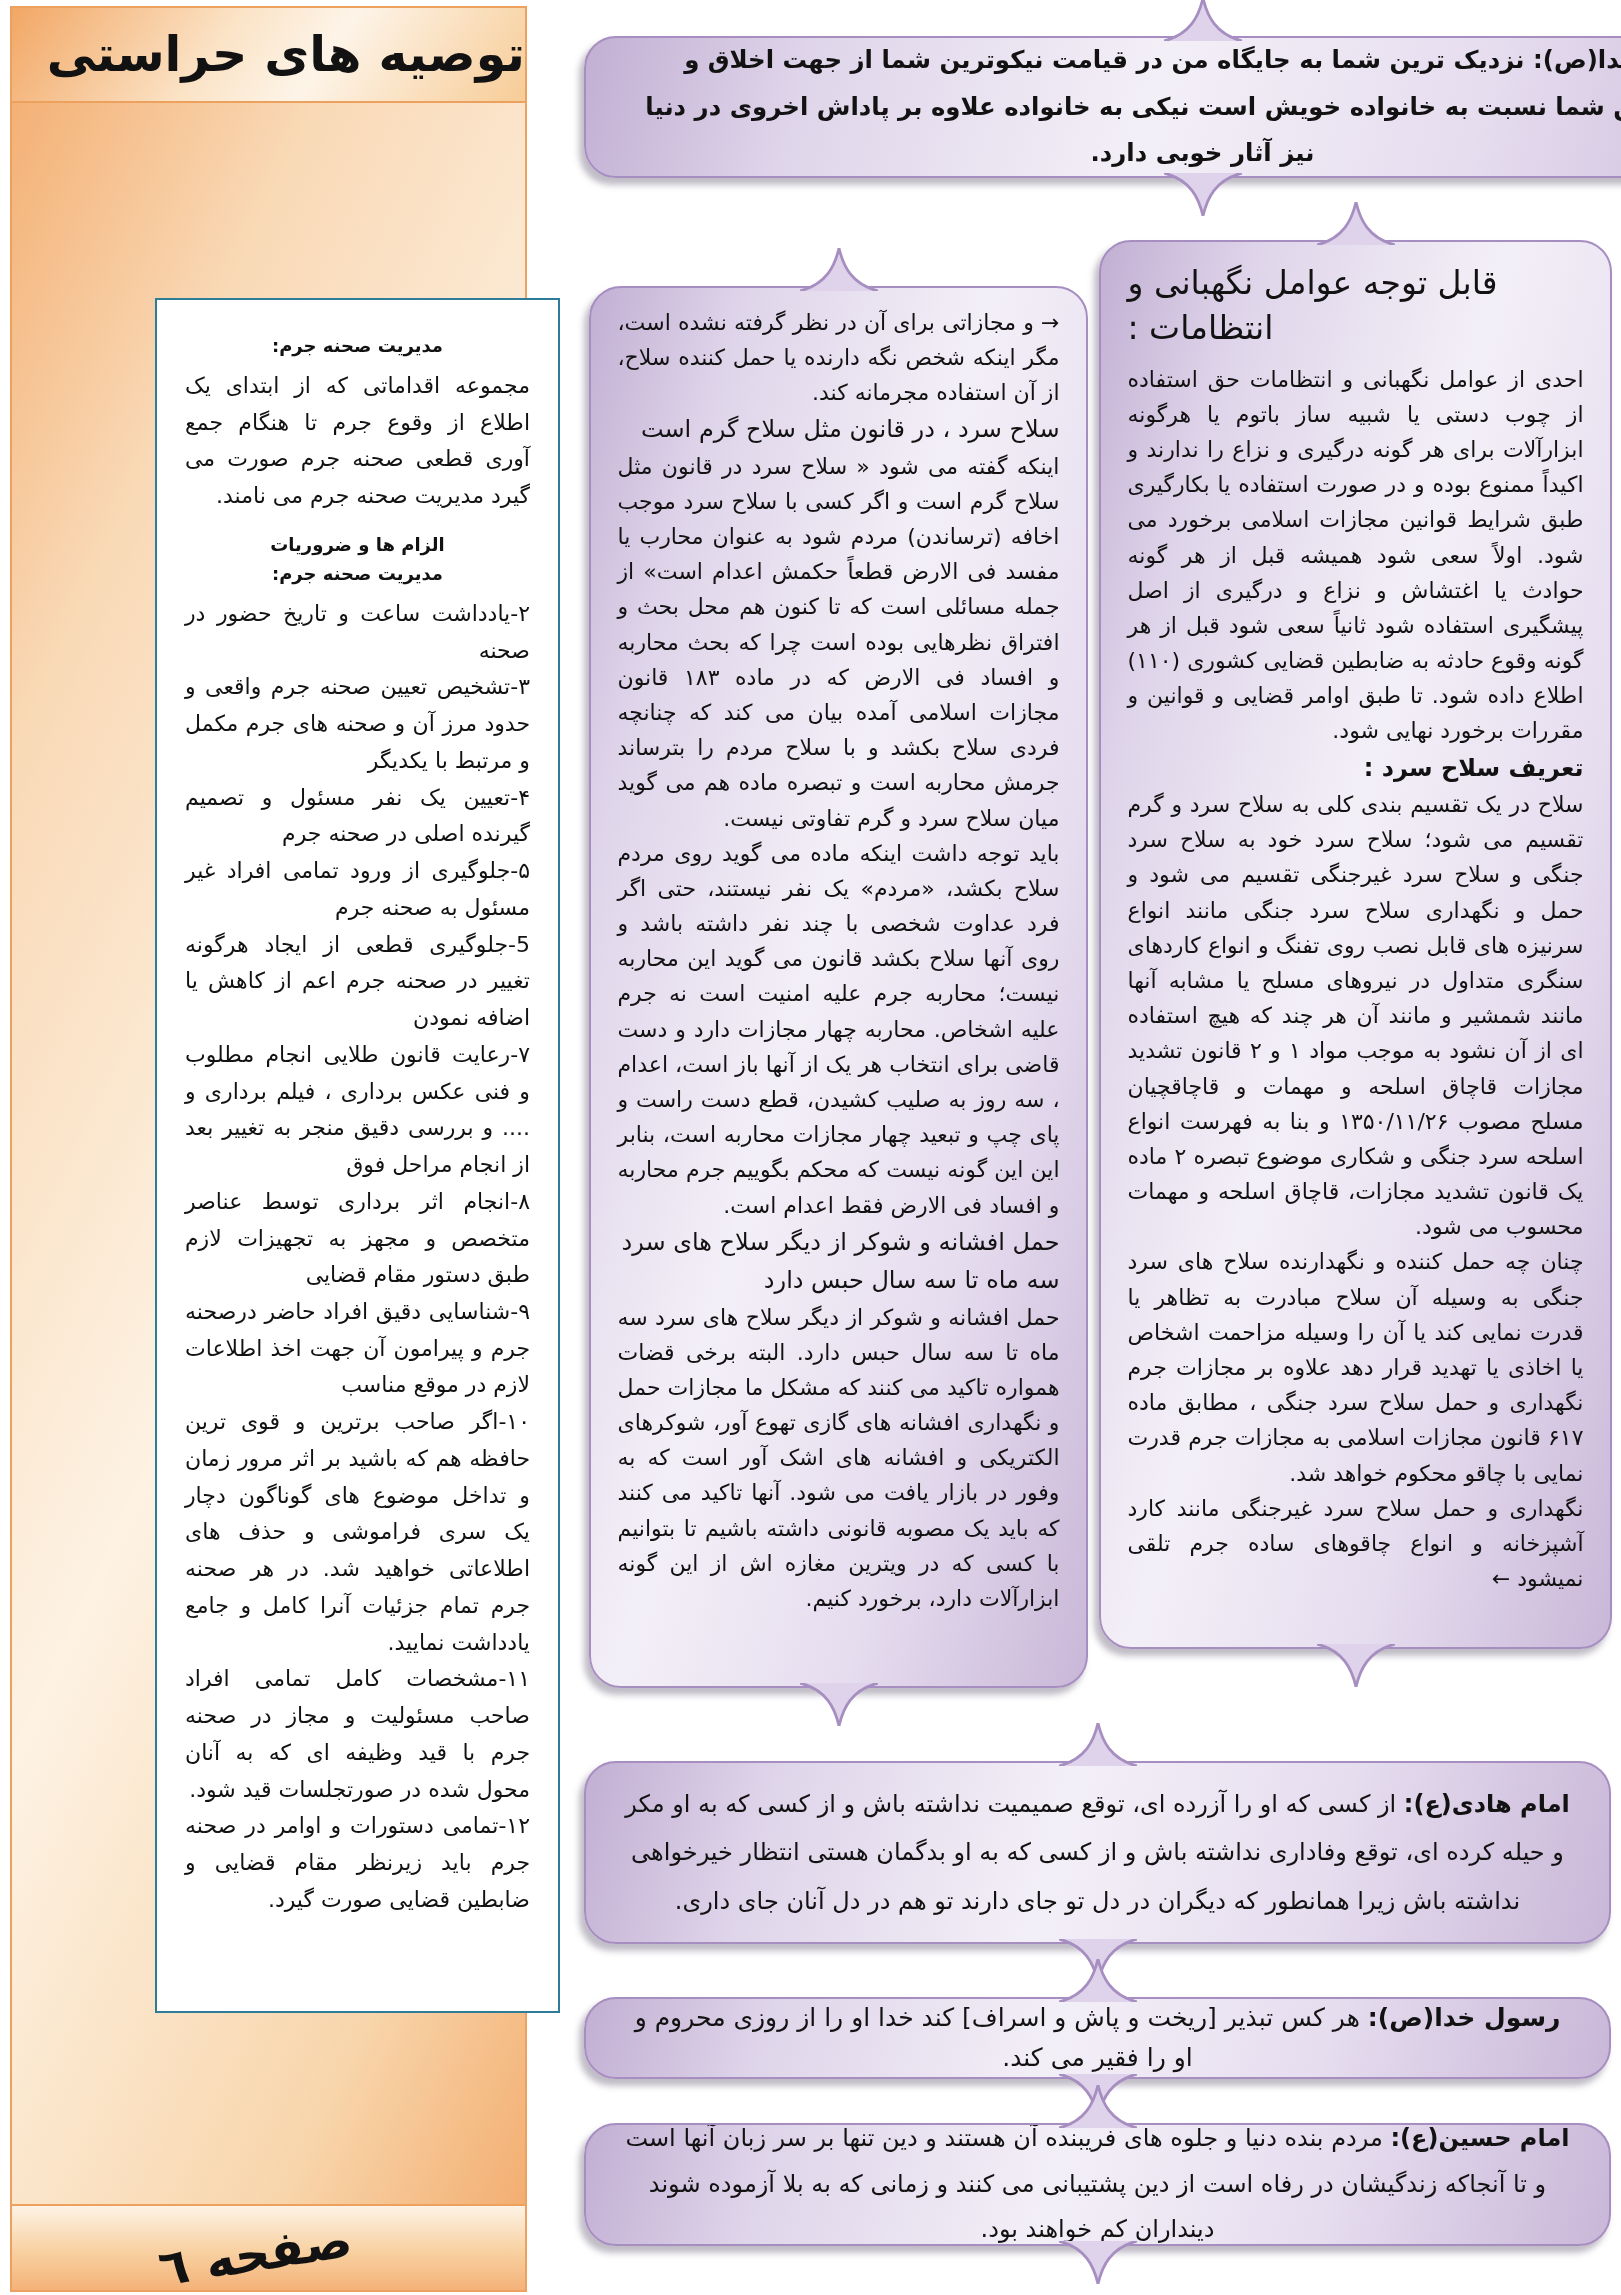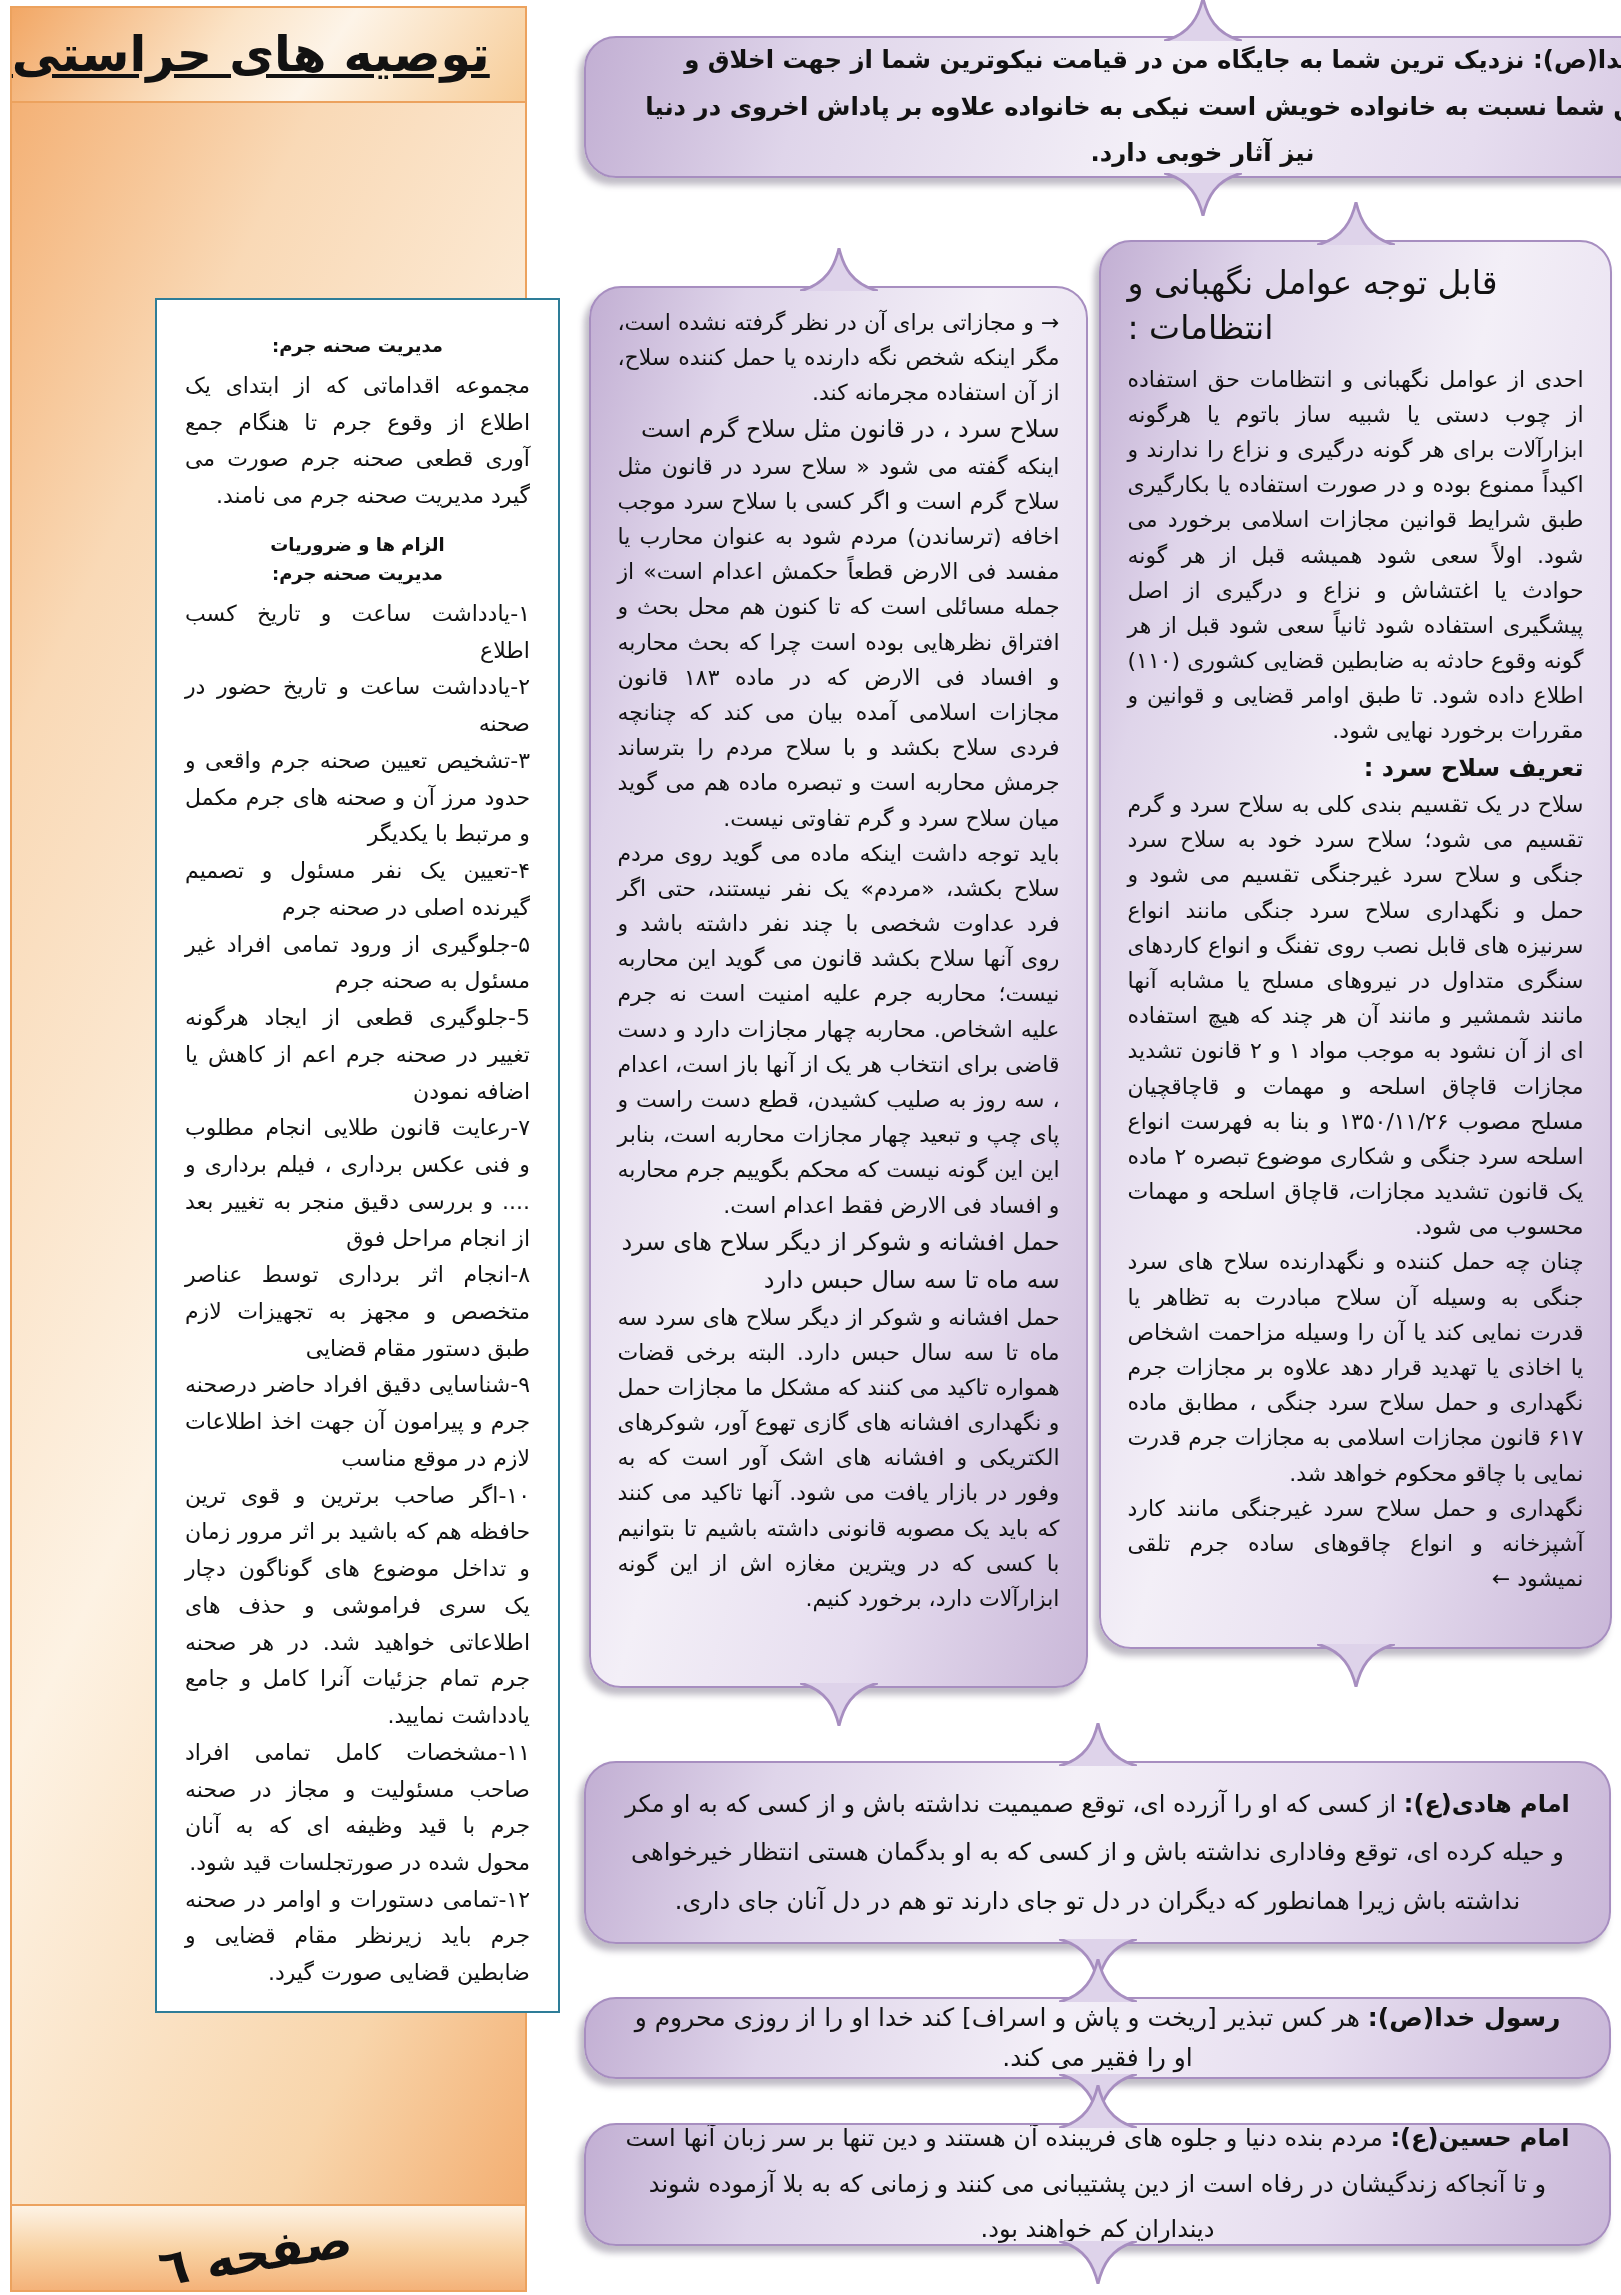--- a/index.html
+++ b/index.html
@@ -7,23 +7,22 @@
     position:relative;width:1621px;height:2295px;background:#ffffff;overflow:hidden;
     direction:rtl;font-family:"DejaVu Sans",sans-serif;color:#121212;
   }
   
   .left-col{
     position:absolute;left:9.8px;top:5.6px;width:517px;height:2286px;box-sizing:border-box;
     border:2.1px solid #eca25e;
     background:linear-gradient(115deg,#f3ab6c 0%,#f9d9b6 22%,#fdf2e3 52%,#f8d5ab 82%,#f2a868 100%);
   }
   .title-area{
-    height:93px;border-bottom:2.1px solid #eca25e;display:flex;align-items:center;justify-content:flex-end;
+    height:93px;border-bottom:2.1px solid #eca25e;display:flex;align-items:center;justify-content:flex-start;
     background:linear-gradient(125deg,#f2a765 0%,#fbe3c6 40%,#fdf4e8 60%,#f7cc97 100%);
-    text-decoration:underline;
   }
   .title-area .t{font-size:49px;font-weight:bold;letter-spacing:1.4px;}
   .footer-strip{
     position:absolute;left:0;bottom:0;width:100%;height:84px;border-top:2.1px solid #eca25e;
     background:linear-gradient(180deg,#fdf3e5 0%,#f8d0a0 55%,#f4b279 100%);
   }
   .page-num{
     position:absolute;left:146px;bottom:7px;font-size:49px;font-weight:bold;
     transform:rotate(-9deg);transform-origin:center;
   }
@@ -76,21 +75,20 @@
     <div class="footer-strip">
       <div class="page-num">صفحه ٦</div>
     </div>
   </div>
 
   <div class="sidebar">
     <div class="sb-h mb">مدیریت صحنه جرم:</div>
     <p class="sb-p">مجموعه اقداماتی که از ابتدای یک اطلاع از وقوع جرم تا هنگام جمع آوری قطعی صحنه جرم صورت می گیرد مدیریت صحنه جرم می نامند.</p>
     <div class="sb-h mt">الزام ها و ضروریات</div>
     <div class="sb-h mb">مدیریت صحنه جرم:</div>
-    <div class="sb-item">۱-یادداشت ساعت و تاریخ کسب اطلاع</div>
     <div class="sb-item">۲-یادداشت ساعت و تاریخ حضور در صحنه</div>
     <div class="sb-item">۳-تشخیص تعیین صحنه جرم واقعی و حدود مرز آن و صحنه های جرم مکمل و مرتبط با یکدیگر</div>
     <div class="sb-item">۴-تعیین یک نفر مسئول و تصمیم گیرنده اصلی در صحنه جرم</div>
     <div class="sb-item">۵-جلوگیری از ورود تمامی افراد غیر مسئول به صحنه جرم</div>
     <div class="sb-item">5-جلوگیری قطعی از ایجاد هرگونه تغییر در صحنه جرم اعم از کاهش یا اضافه نمودن</div>
     <div class="sb-item">۷-رعایت قانون طلایی انجام مطلوب و فنی عکس برداری ، فیلم برداری و .... و بررسی دقیق منجر به تغییر بعد از انجام مراحل فوق</div>
     <div class="sb-item">۸-انجام اثر برداری توسط عناصر متخصص و مجهز به تجهیزات لازم طبق دستور مقام قضایی</div>
     <div class="sb-item">۹-شناسایی دقیق افراد حاضر درصحنه جرم و پیرامون آن جهت اخذ اطلاعات لازم در موقع مناسب</div>
     <div class="sb-item">۱۰-اگر صاحب برترین و قوی ترین حافظه هم که باشید بر اثر مرور زمان و تداخل موضوع های گوناگون دچار یک سری فراموشی و حذف های اطلاعاتی خواهید شد. در هر صحنه جرم تمام جزئیات آنرا کامل و جامع یادداشت نمایید.</div>
     <div class="sb-item">۱۱-مشخصات کامل تمامی افراد صاحب مسئولیت و مجاز در صحنه جرم با قید وظیفه ای که به آنان محول شده در صورتجلسات قید شود.</div>

